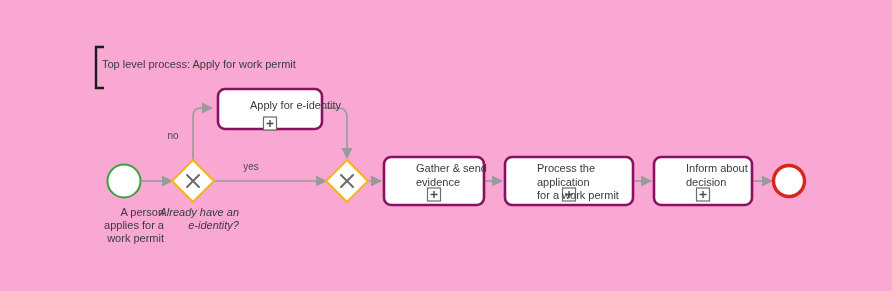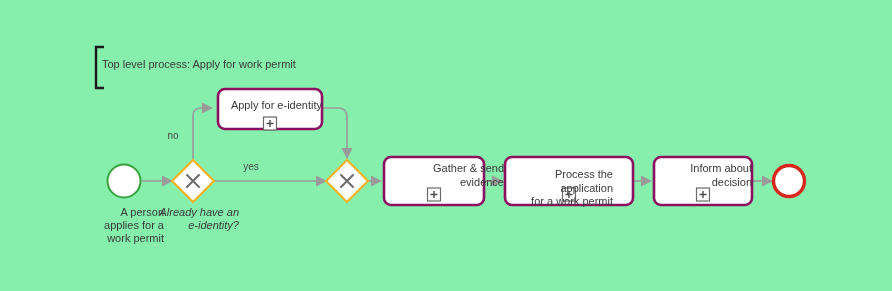--- a/index.html
+++ b/index.html
@@ -7,46 +7,47 @@
     padding: 0;
     background: #ffffff;
   }
   body {
     font-family: "Liberation Sans", sans-serif;
   }
   #canvas {
     position: relative;
     width: 892px;
     height: 291px;
-    background: #86efac;
+    background: #f9a8d4;
     overflow: hidden;
   }
   #diagram-svg {
     position: absolute;
     top: 0;
     left: 0;
     width: 892px;
     height: 291px;
   }
   .node-label {
     position: absolute;
     text-align: right;
     color: #3a3a3a;
     font-size: 11px;
     line-height: 13px;
     white-space: pre-line;
     pointer-events: none;
   }
   .task-label {
     position: absolute;
-    text-align: right;
+    text-align: left;
     color: #3a3a3a;
     font-size: 11px;
     line-height: 13.5px;
     white-space: pre-line;
+    padding-left: 32px;
   }
   .flow-label {
     position: absolute;
     color: #4a4a4a;
     font-size: 10px;
     line-height: 12px;
     text-align: center;
   }
   .group-title {
     position: absolute;
@@ -147,21 +148,21 @@
     </g>
   </svg>
 
   <div class="group-title" style="left:102px; top:58px;">Top level process: Apply for work permit</div>
 
   <div class="task-label" style="left:218px; top:99px; width:104px;">Apply for e-identity</div>
 
   <div class="task-label" style="left:384px; top:162px; width:120px;">Gather &amp; send
 evidence</div>
 
-  <div class="task-label" style="left:505px; top:168px; width:108px;">Process the application
+  <div class="task-label" style="left:505px; top:162px; width:108px;">Process the application
 for a work permit</div>
 
   <div class="task-label" style="left:654px; top:162px; width:98px;">Inform about decision</div>
 
   <div class="node-label" style="left:84px; top:206px; width:80px;">A person
 applies for a
 work permit</div>
 
   <div class="node-label" style="left:155px; top:206px; width:84px;font-style:italic;">Already have an
 e-identity?</div>

